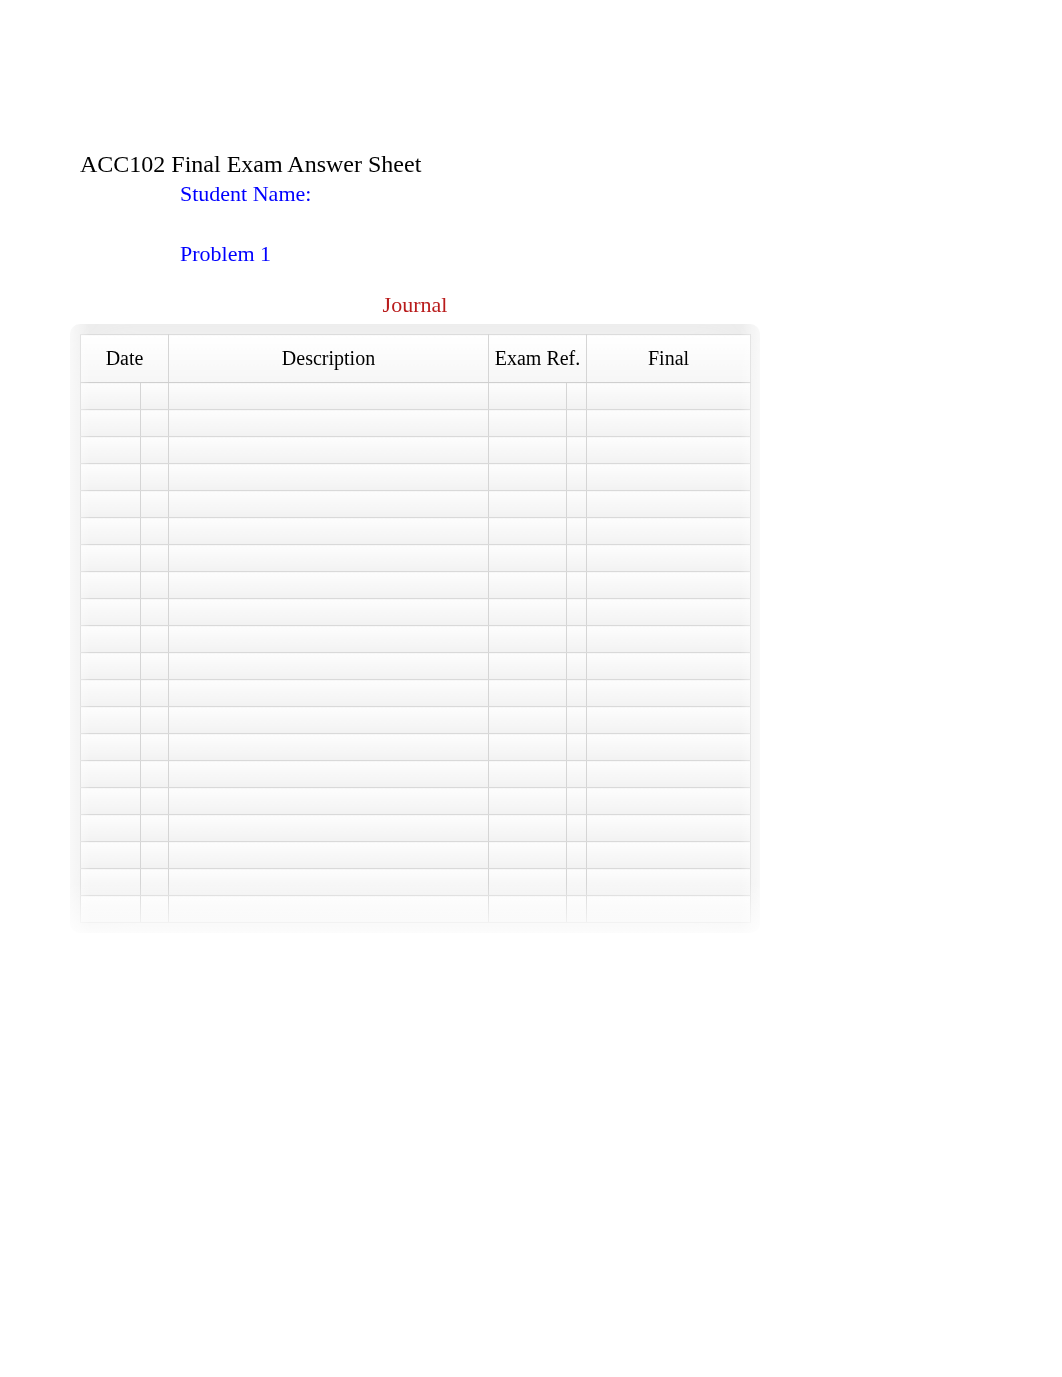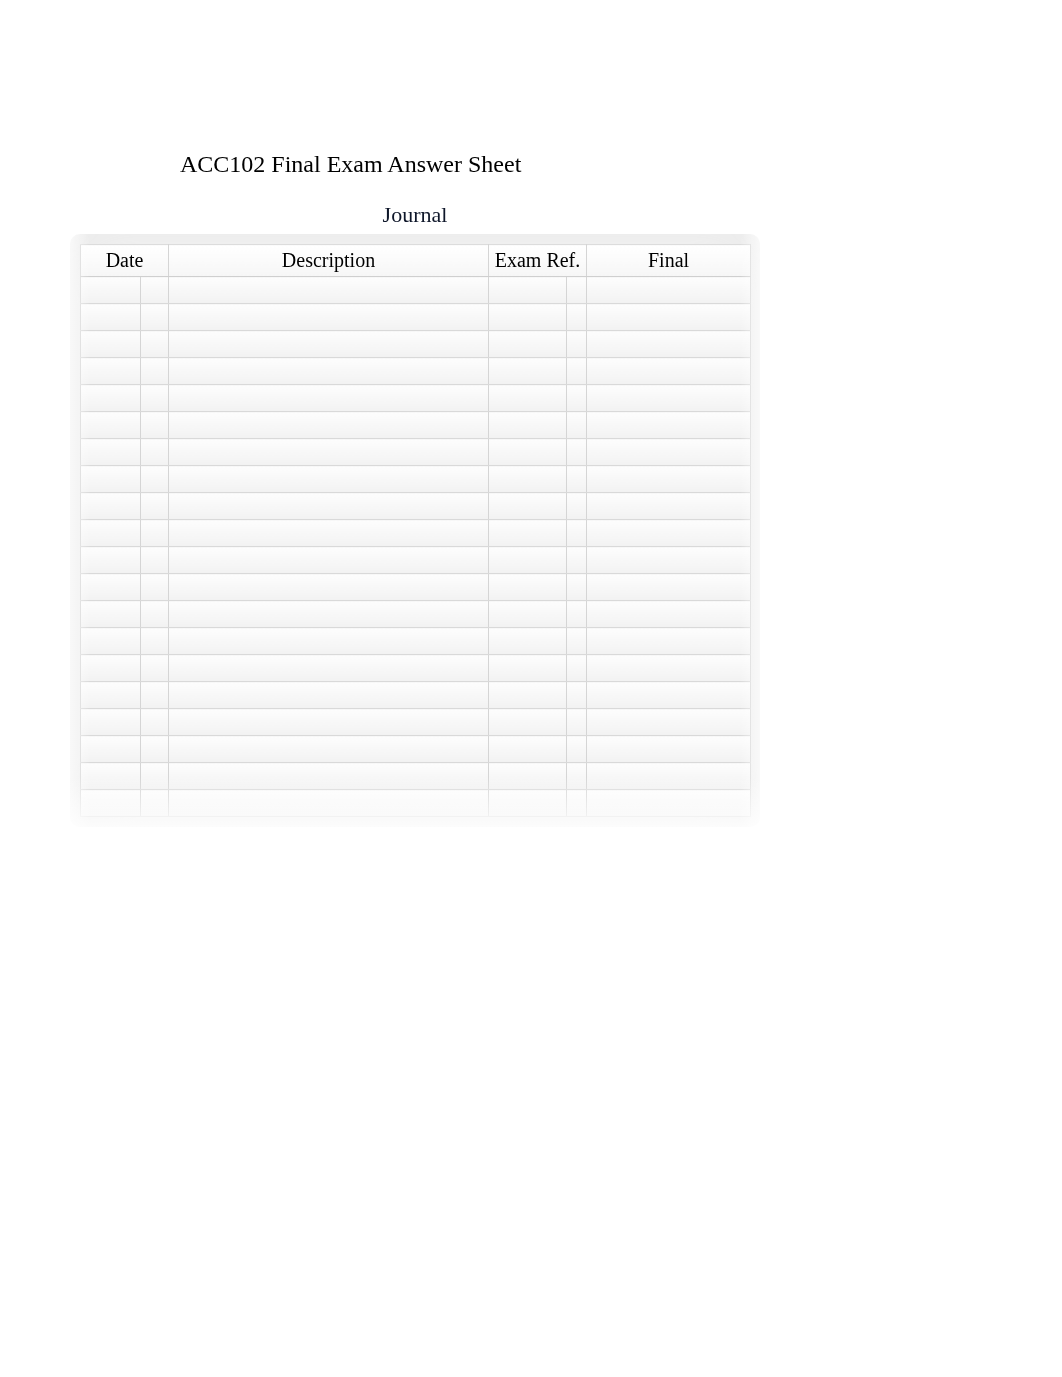--- a/index.html
+++ b/index.html
@@ -13,40 +13,39 @@
     }
     .page {
       position: absolute;
       left: 80px;
       top: 150px;
       width: 820px;
     }
     .title-row {
       font-size: 24px;
       color: #000000;
-      margin-left: 100px;
       line-height: 28px;
       margin-bottom: 2px;
     }
     .blue-row {
       font-size: 22px;
       color: #0000ff;
       margin-left: 100px;
       line-height: 28px;
     }
     .problem-row {
       font-size: 22px;
       color: #0000ff;
       margin-left: 100px;
       margin-top: 32px;
       line-height: 28px;
     }
     .journal-label {
       font-size: 22px;
-      color: #0f172a;
+      color: #b91c1c;
       text-align: center;
       margin-top: 24px;
       margin-bottom: 16px;
       width: 670px;
     }
     .table-wrap {
       position: relative;
       width: 670px;
       margin-left: 0;
     }
@@ -66,21 +65,21 @@
       z-index: 1;
       table-layout: fixed;
     }
     table.journal th {
       font-weight: normal;
       font-family: "Times New Roman", Times, serif;
       font-size: 20px;
       color: #000000;
       text-align: center;
       vertical-align: bottom;
-      padding: 4px 2px;
+      padding: 12px 2px;
       background: linear-gradient(#ffffff, #f6f6f6);
       border-top: 1px solid #dcdcdc;
       border-bottom: 1px solid #cfcfcf;
     }
     table.journal th, table.journal td {
       border-left: 1px solid #d5d5d5;
       border-right: 1px solid #d5d5d5;
     }
     table.journal td {
       height: 27px;
@@ -113,20 +112,22 @@
       z-index: 2; pointer-events: none;
     }
     .side-fade-l { left: -20px; background: linear-gradient(90deg,#ffffff, rgba(255,255,255,0)); }
     .side-fade-r { right: -20px; background: linear-gradient(270deg,#ffffff, rgba(255,255,255,0)); }
   </style>
 </head>
 <body>
 
 <div class="page">
   <div class="title-row">ACC102 Final Exam Answer Sheet</div>
+  <div class="blue-row">Student Name:</div>
+  <div class="problem-row">Problem 1</div>
   <div class="journal-label">Journal</div>
 
   <div class="table-wrap">
     <div class="blur-halo"></div>
     <table class="journal outer-blur">
       <colgroup>
         <col class="c-date">
           <col class="c-sub">
           <col class="c-desc">
           <col class="c-post">

